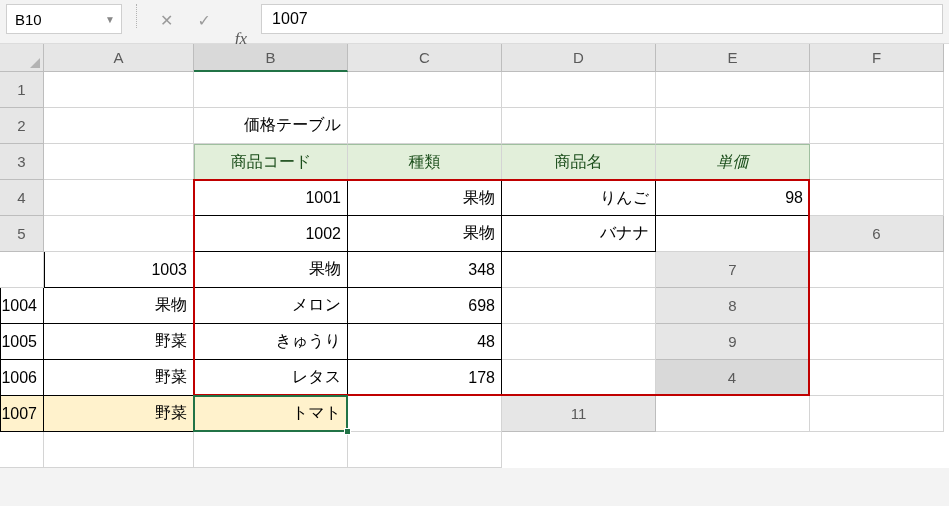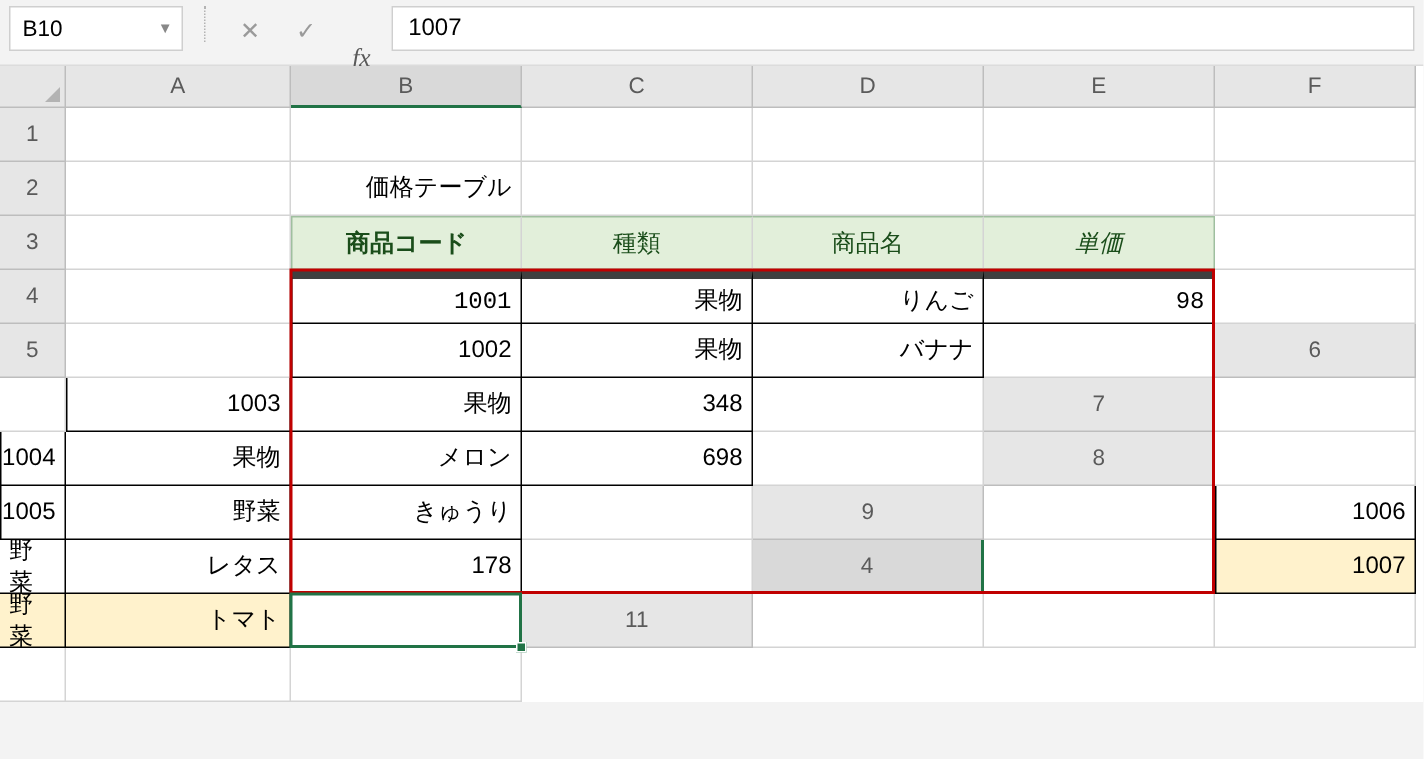--- a/index.html
+++ b/index.html
@@ -129,21 +129,21 @@
   .cell.num { justify-content: flex-end; }
   .cell.bold { font-weight: 400; justify-content: flex-end; }
 
   .cell.gh {
     background: var(--green-header-bg);
     border-top: 1px solid #9fbf9f;
     border-bottom: 1px solid #9fbf9f;
     justify-content: center;
     color: #1a4d1a;
   }
-  .cell.gh.first { border-left: 1px solid #9fbf9f; font-weight: bold; }
+  .cell.gh.first { border-left: 1px solid #9fbf9f; }
   .cell.gh.last  { border-right: 1px solid #9fbf9f; font-style: italic; }
 
   .cell.hl { background: var(--highlight-yellow); }
 
   
   .red-box {
     position: absolute;
     border: 2px solid var(--red-border);
     pointer-events: none;
   }
@@ -160,21 +160,21 @@
     background: var(--sel-green);
     border: 1px solid #fff;
     pointer-events: none;
   }
 
   
   .tb { border-right: 1px solid #000; border-bottom: 1px solid #000; }
   .tb.firstcol { border-left: 1px solid #000; }
   .tb.lastcol  { border-right: 1px solid #000; }
   .tb.lastrow  { border-bottom: 1px solid #000; }
-  .tb.toprow   { border-top: 6px solid #404040; font-family: Liberation Mono, monospace; }
+  .tb.toprow   { border-top: 1px solid #404040; }
 </style>
 </head>
 <body>
 
 <div class="fx-row">
   <div class="name-box">
     <span>B10</span>
     <span class="dd">▼</span>
   </div>
   <div class="fx-sep"></div>
@@ -294,20 +294,23 @@
   <div class="cell"></div>
   <div class="cell tb firstcol num">
       <span>1005</span>
     </div>
   <div class="cell tb num">
       <span>野菜</span>
     </div>
   <div class="cell tb num">
       <span>きゅうり</span>
     </div>
+  <div class="cell tb lastcol num">
+      <span>48</span>
+    </div>
   <div class="cell"></div>
 
   <div class="row-head">9</div>
   <div class="cell"></div>
   <div class="cell tb firstcol num">
       <span>1006</span>
     </div>
   <div class="cell tb num">
       <span>野菜</span>
     </div>

